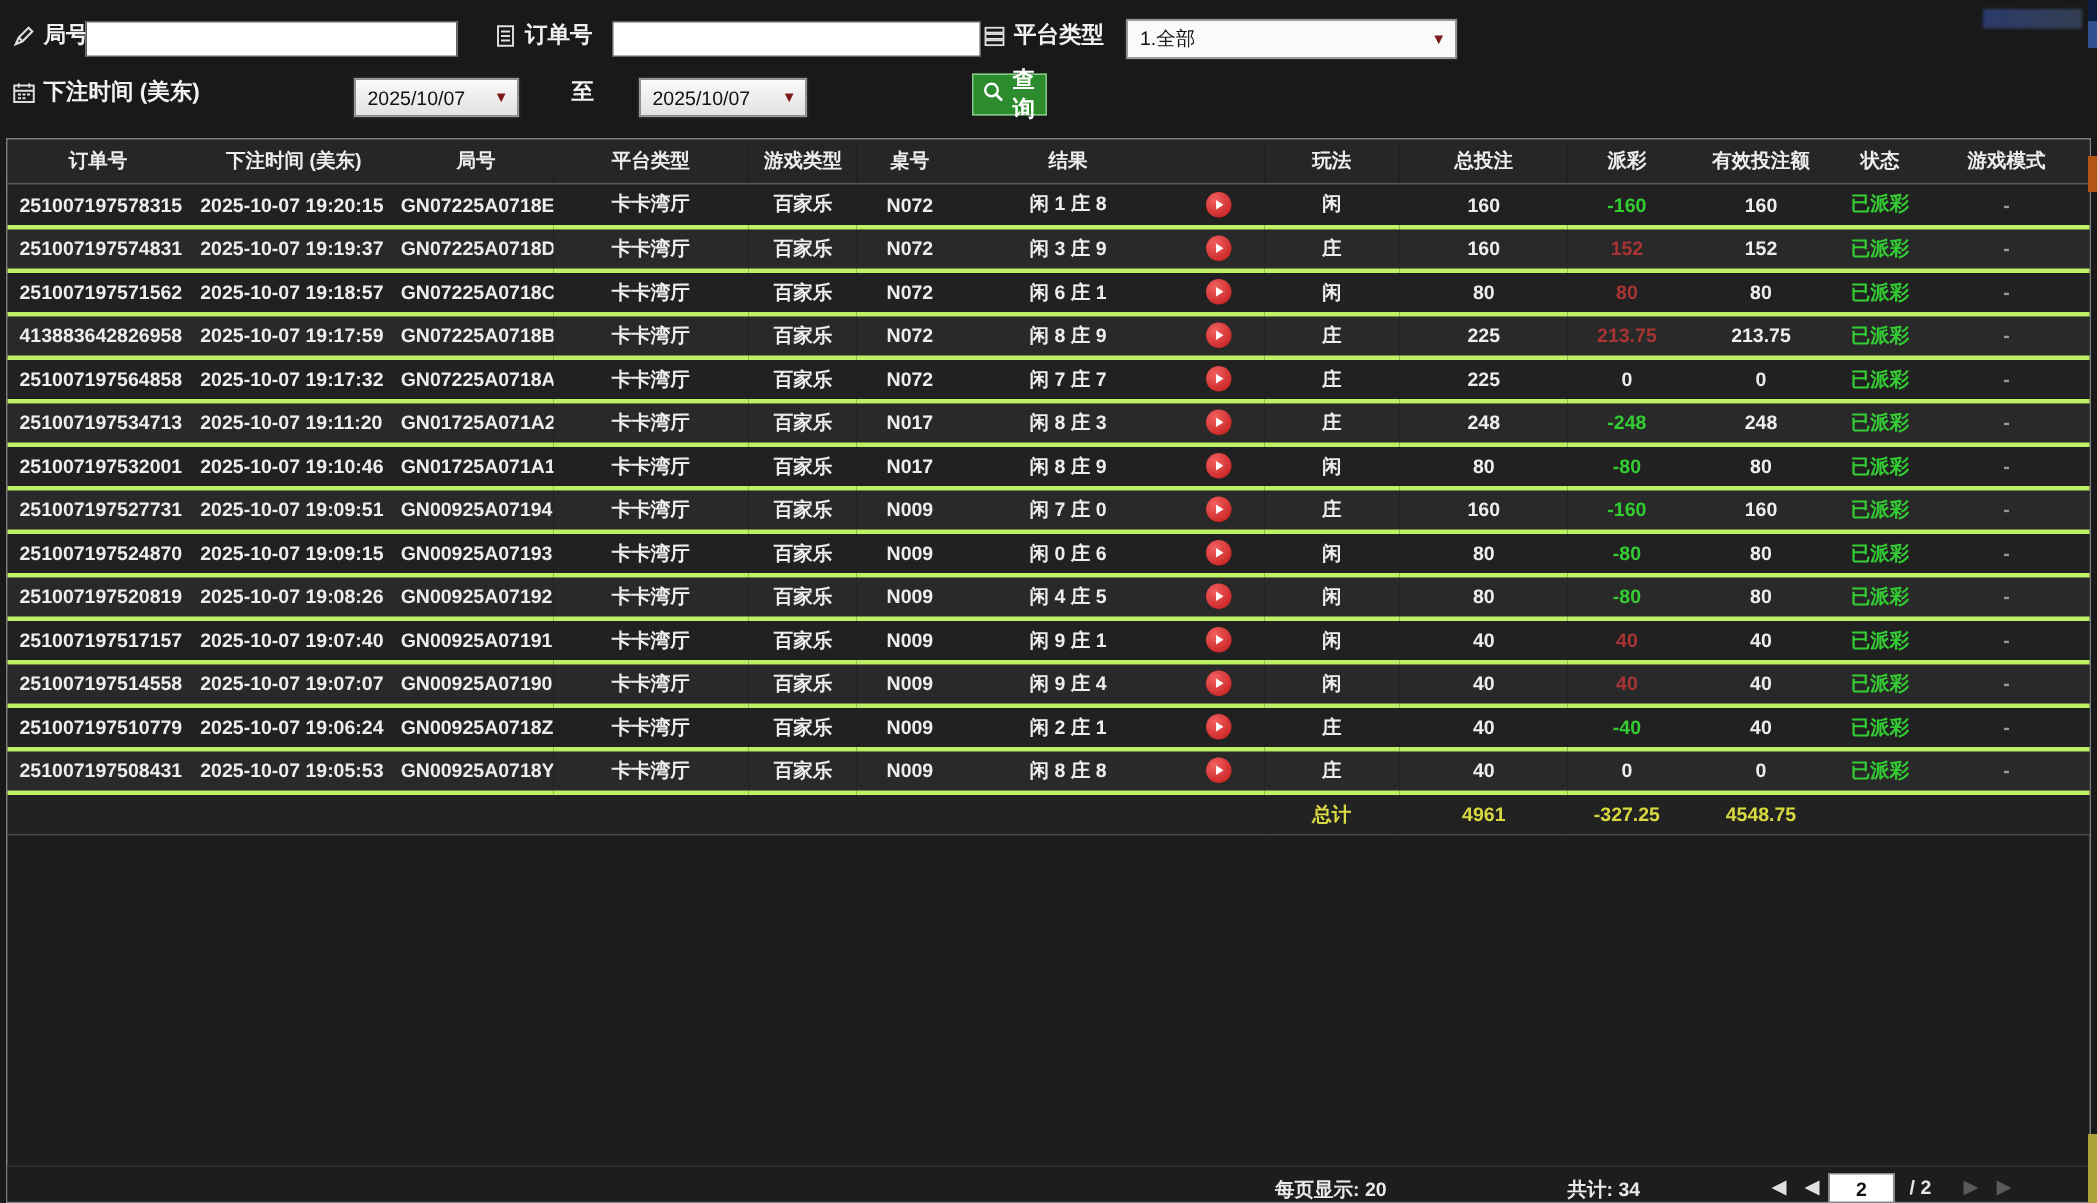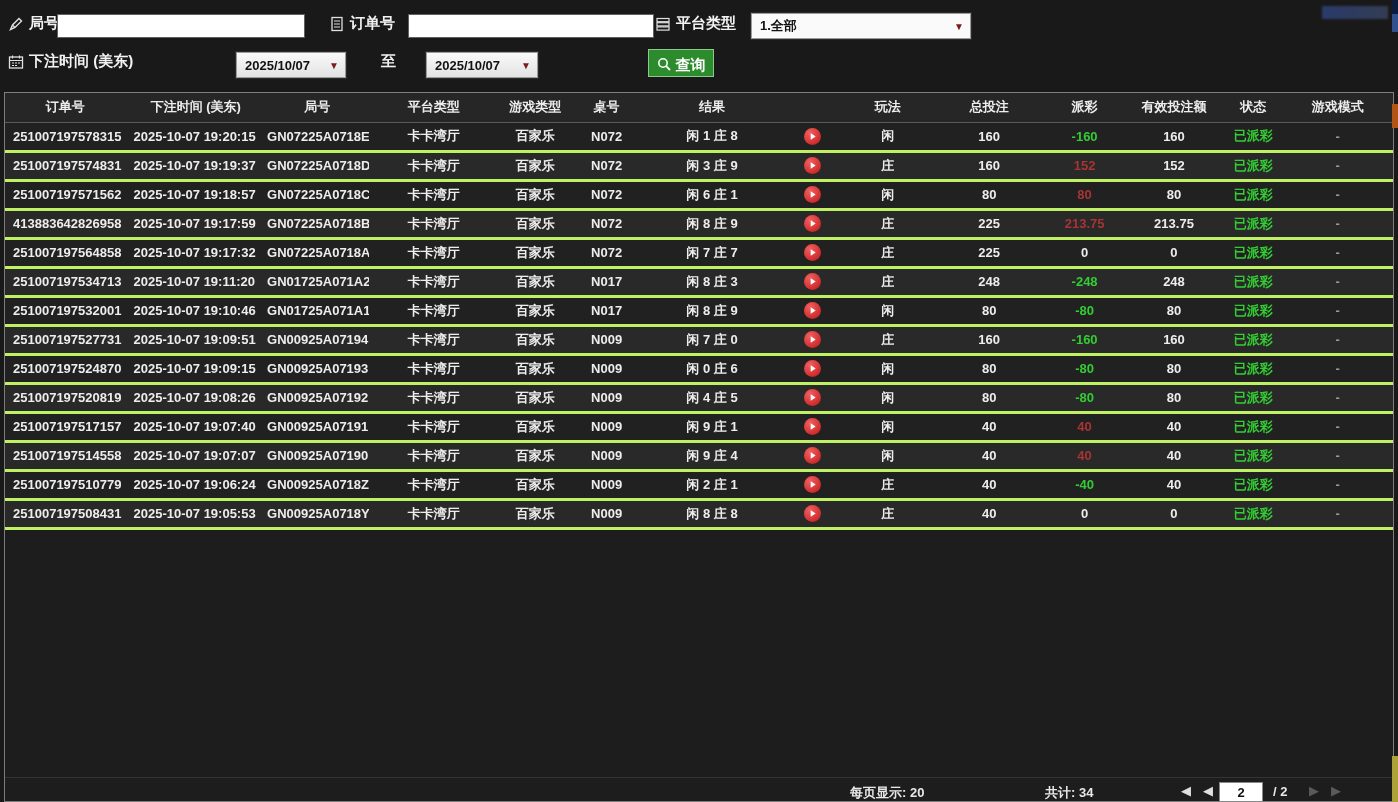--- a/index.html
+++ b/index.html
@@ -12,27 +12,27 @@
 
   
   .filter-bar { position:absolute; left:0; top:0; width:100%; height:92px; }
   .f-label { position:absolute; display:flex; align-items:center; gap:5px;
              color:#f2f2f2; font-weight:bold; font-size:15px; white-space:nowrap; }
   .f-label svg { display:block; }
   .f-input { position:absolute; height:24px; background:#ffffff; border:1px solid #606060;
              font-size:13px; padding:0 5px; color:#111; outline:none; }
   .f-select { position:absolute; height:26px; border:1px solid #9a9a9a;
               display:flex; align-items:center; justify-content:space-between;
-              padding:0 6px 0 8px; color:#111; font-size:13px; font-weight:bold;
+              padding:0 6px 0 8px; color:#111; font-size:13px; font-weight:normal;
               cursor:pointer; background:linear-gradient(#fafafa,#e2e2e2);
               box-shadow:0 0 0 1px #2a2a2a; }
   .dd-arrow { color:#7a1a1a; font-size:10px; margin-left:8px; }
-  .query-btn { position:absolute; left:648px; top:49px; width:66px; height:28px;
+  .query-btn { position:absolute; left:648px; top:49px; width:50px; height:28px;
                background:var(--btn-green); border:1px solid #8cc98c; color:#fff;
-               font-weight:bold; font-size:15px; display:flex; align-items:flex-end;
+               font-weight:bold; font-size:15px; display:flex; align-items:center;
                justify-content:center; gap:4px; cursor:pointer; }
 
   
   .panel { position:absolute; left:4px; top:92px; width:1390px; height:710px;
            border:1px solid #7d7d7d; background:#1d1d1d; }
 
   table { width:1388px; border-collapse:collapse; table-layout:fixed;
           color:#ededed; font-size:13px; font-weight:bold; }
   th { height:29px; background:#262626; border-bottom:1px solid #5a5a5a;
        font-size:13px; font-weight:bold; text-align:center; overflow:hidden; white-space:nowrap; }
@@ -485,20 +485,28 @@
     </td>
     <td>庄</td>
     <td>40</td>
     <td class="pay-white">0</td>
     <td>0</td>
     <td class="status-cell">已派彩</td>
     <td class="mode-cell">-</td>
   </tr>
       </tbody>
     <tfoot>
+      <tr class="sum-row">
+        <td colspan="8"></td>
+        <td>总计</td>
+        <td>4961</td>
+        <td>-327.25</td>
+        <td>4548.75</td>
+        <td colspan="2"></td>
+      </tr>
     </tfoot>
   </table>
 
   <div class="pagebar">
     <div class="pg-text" style="left:845px;">
       <span>每页显示:</span>
       <span>20</span>
     </div>
     <div class="pg-text" style="left:1040px;">
       <span>共计:</span>

